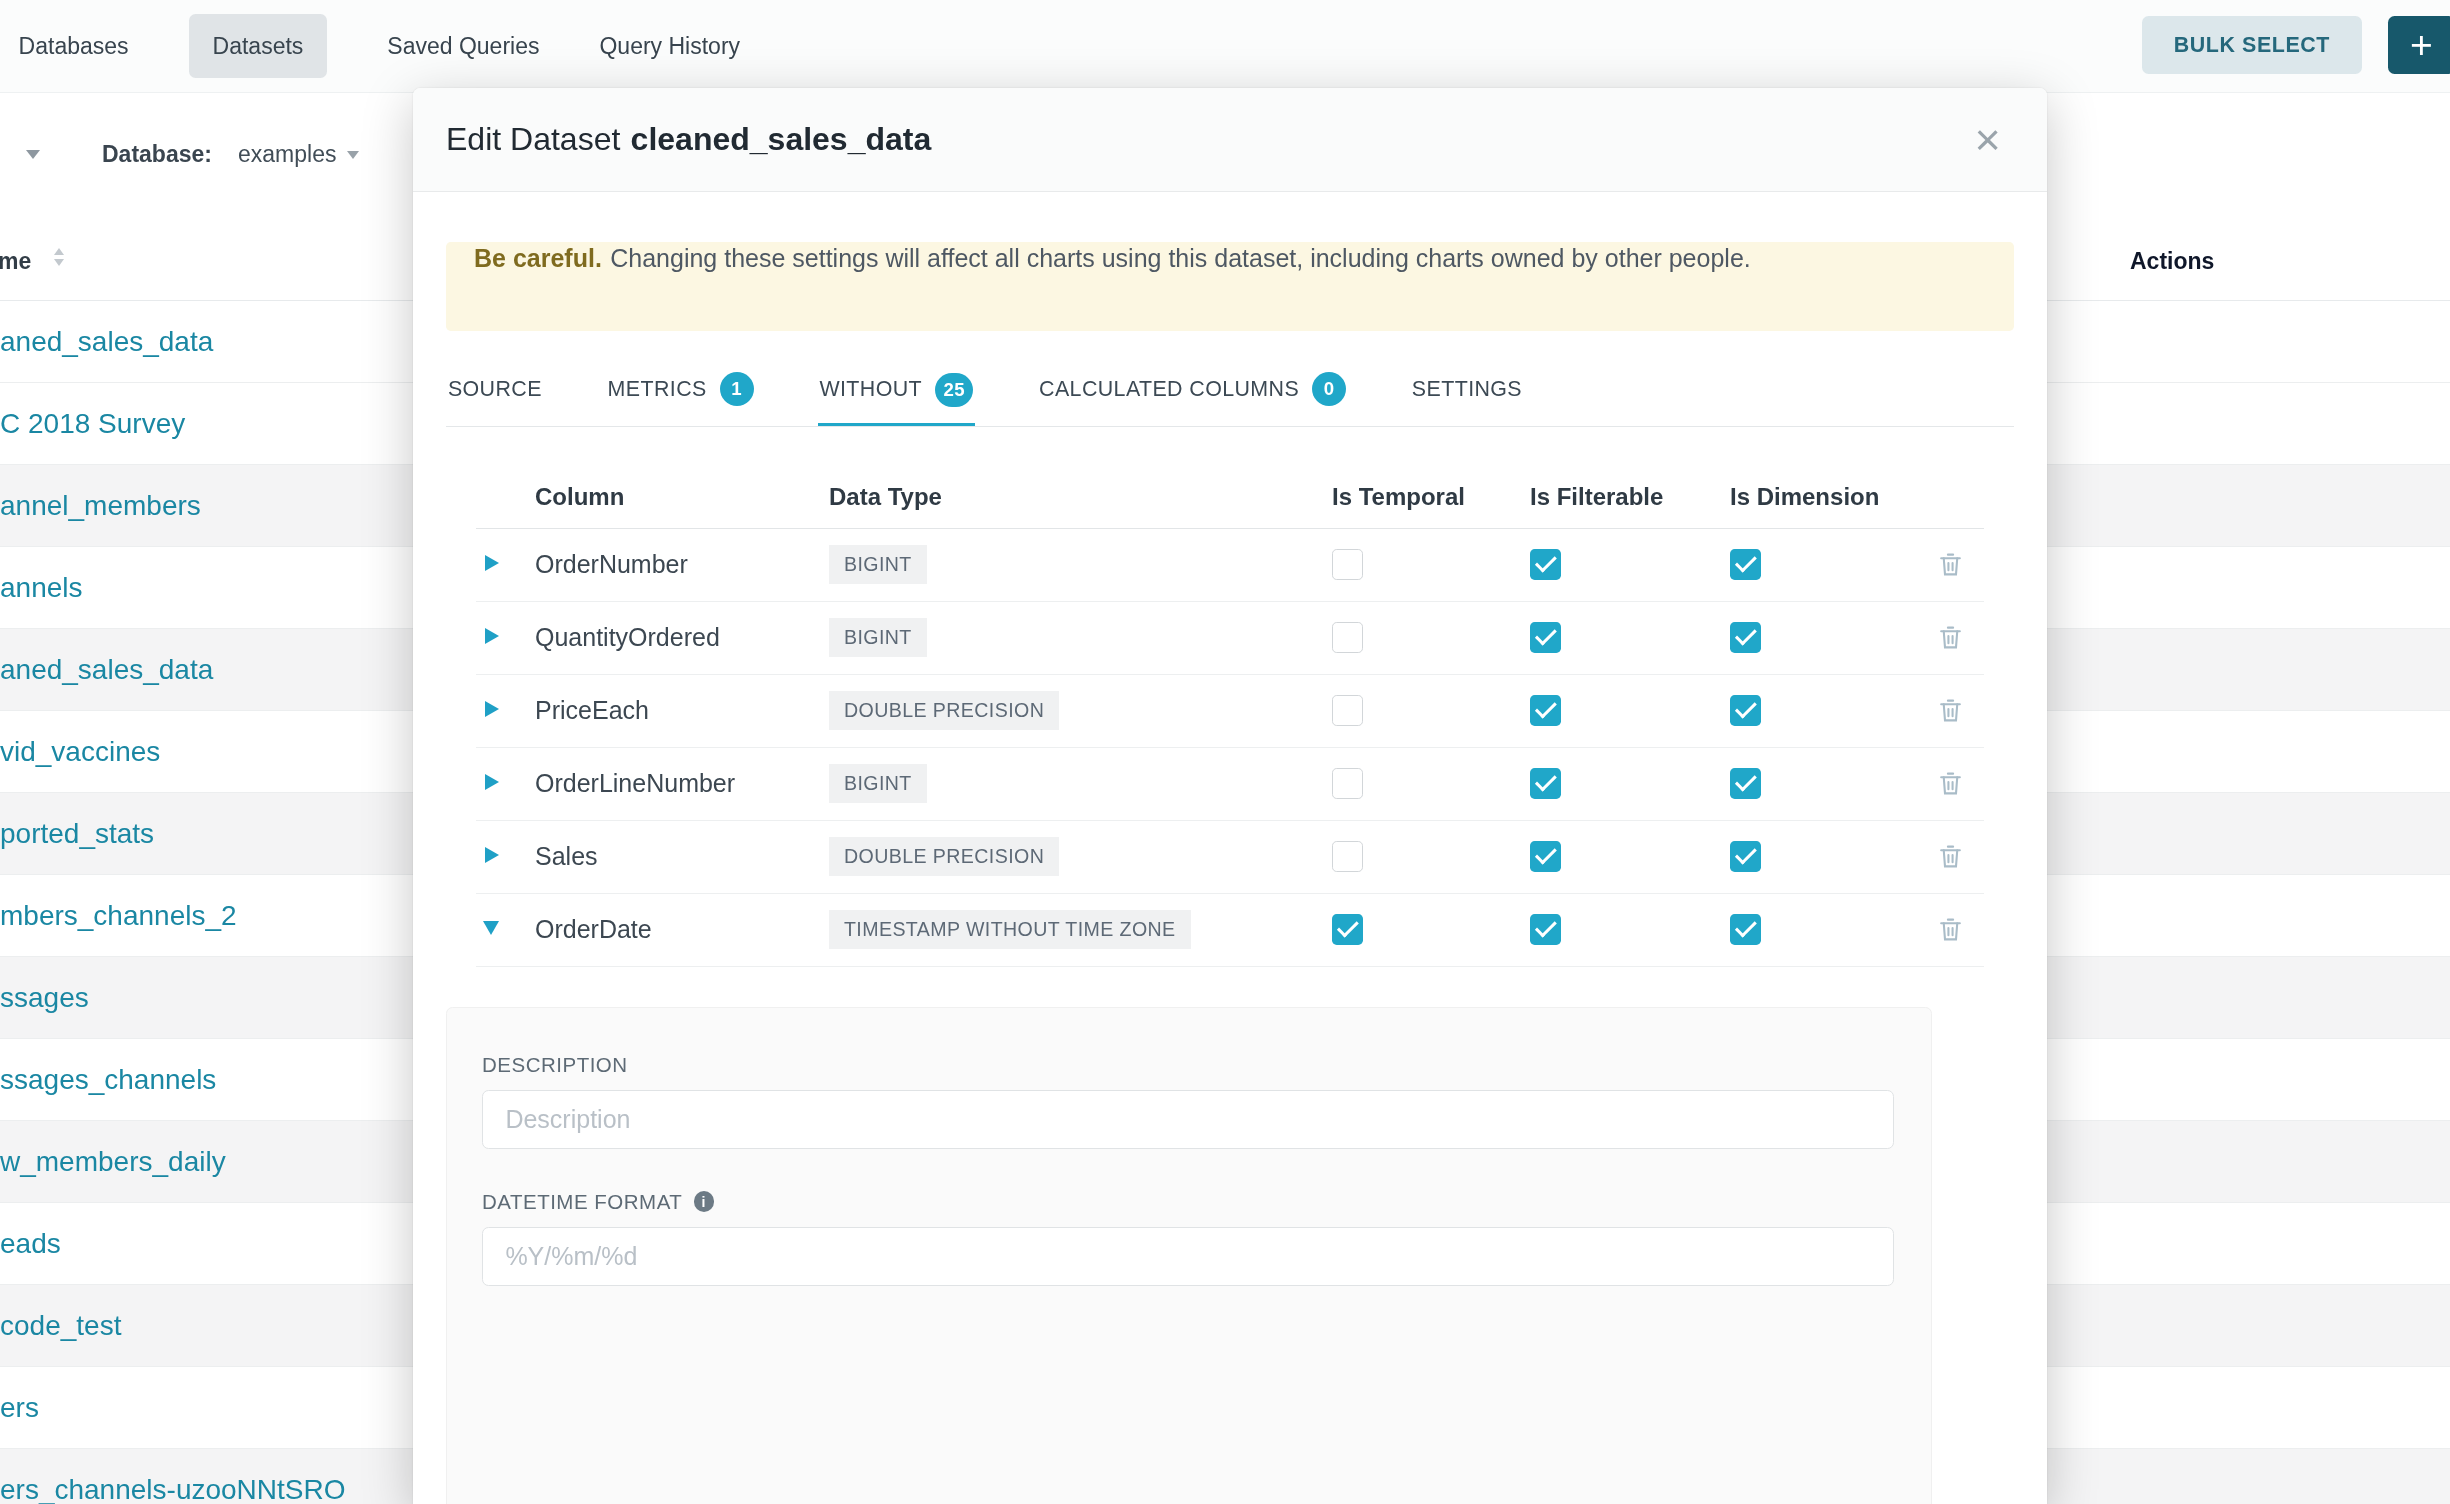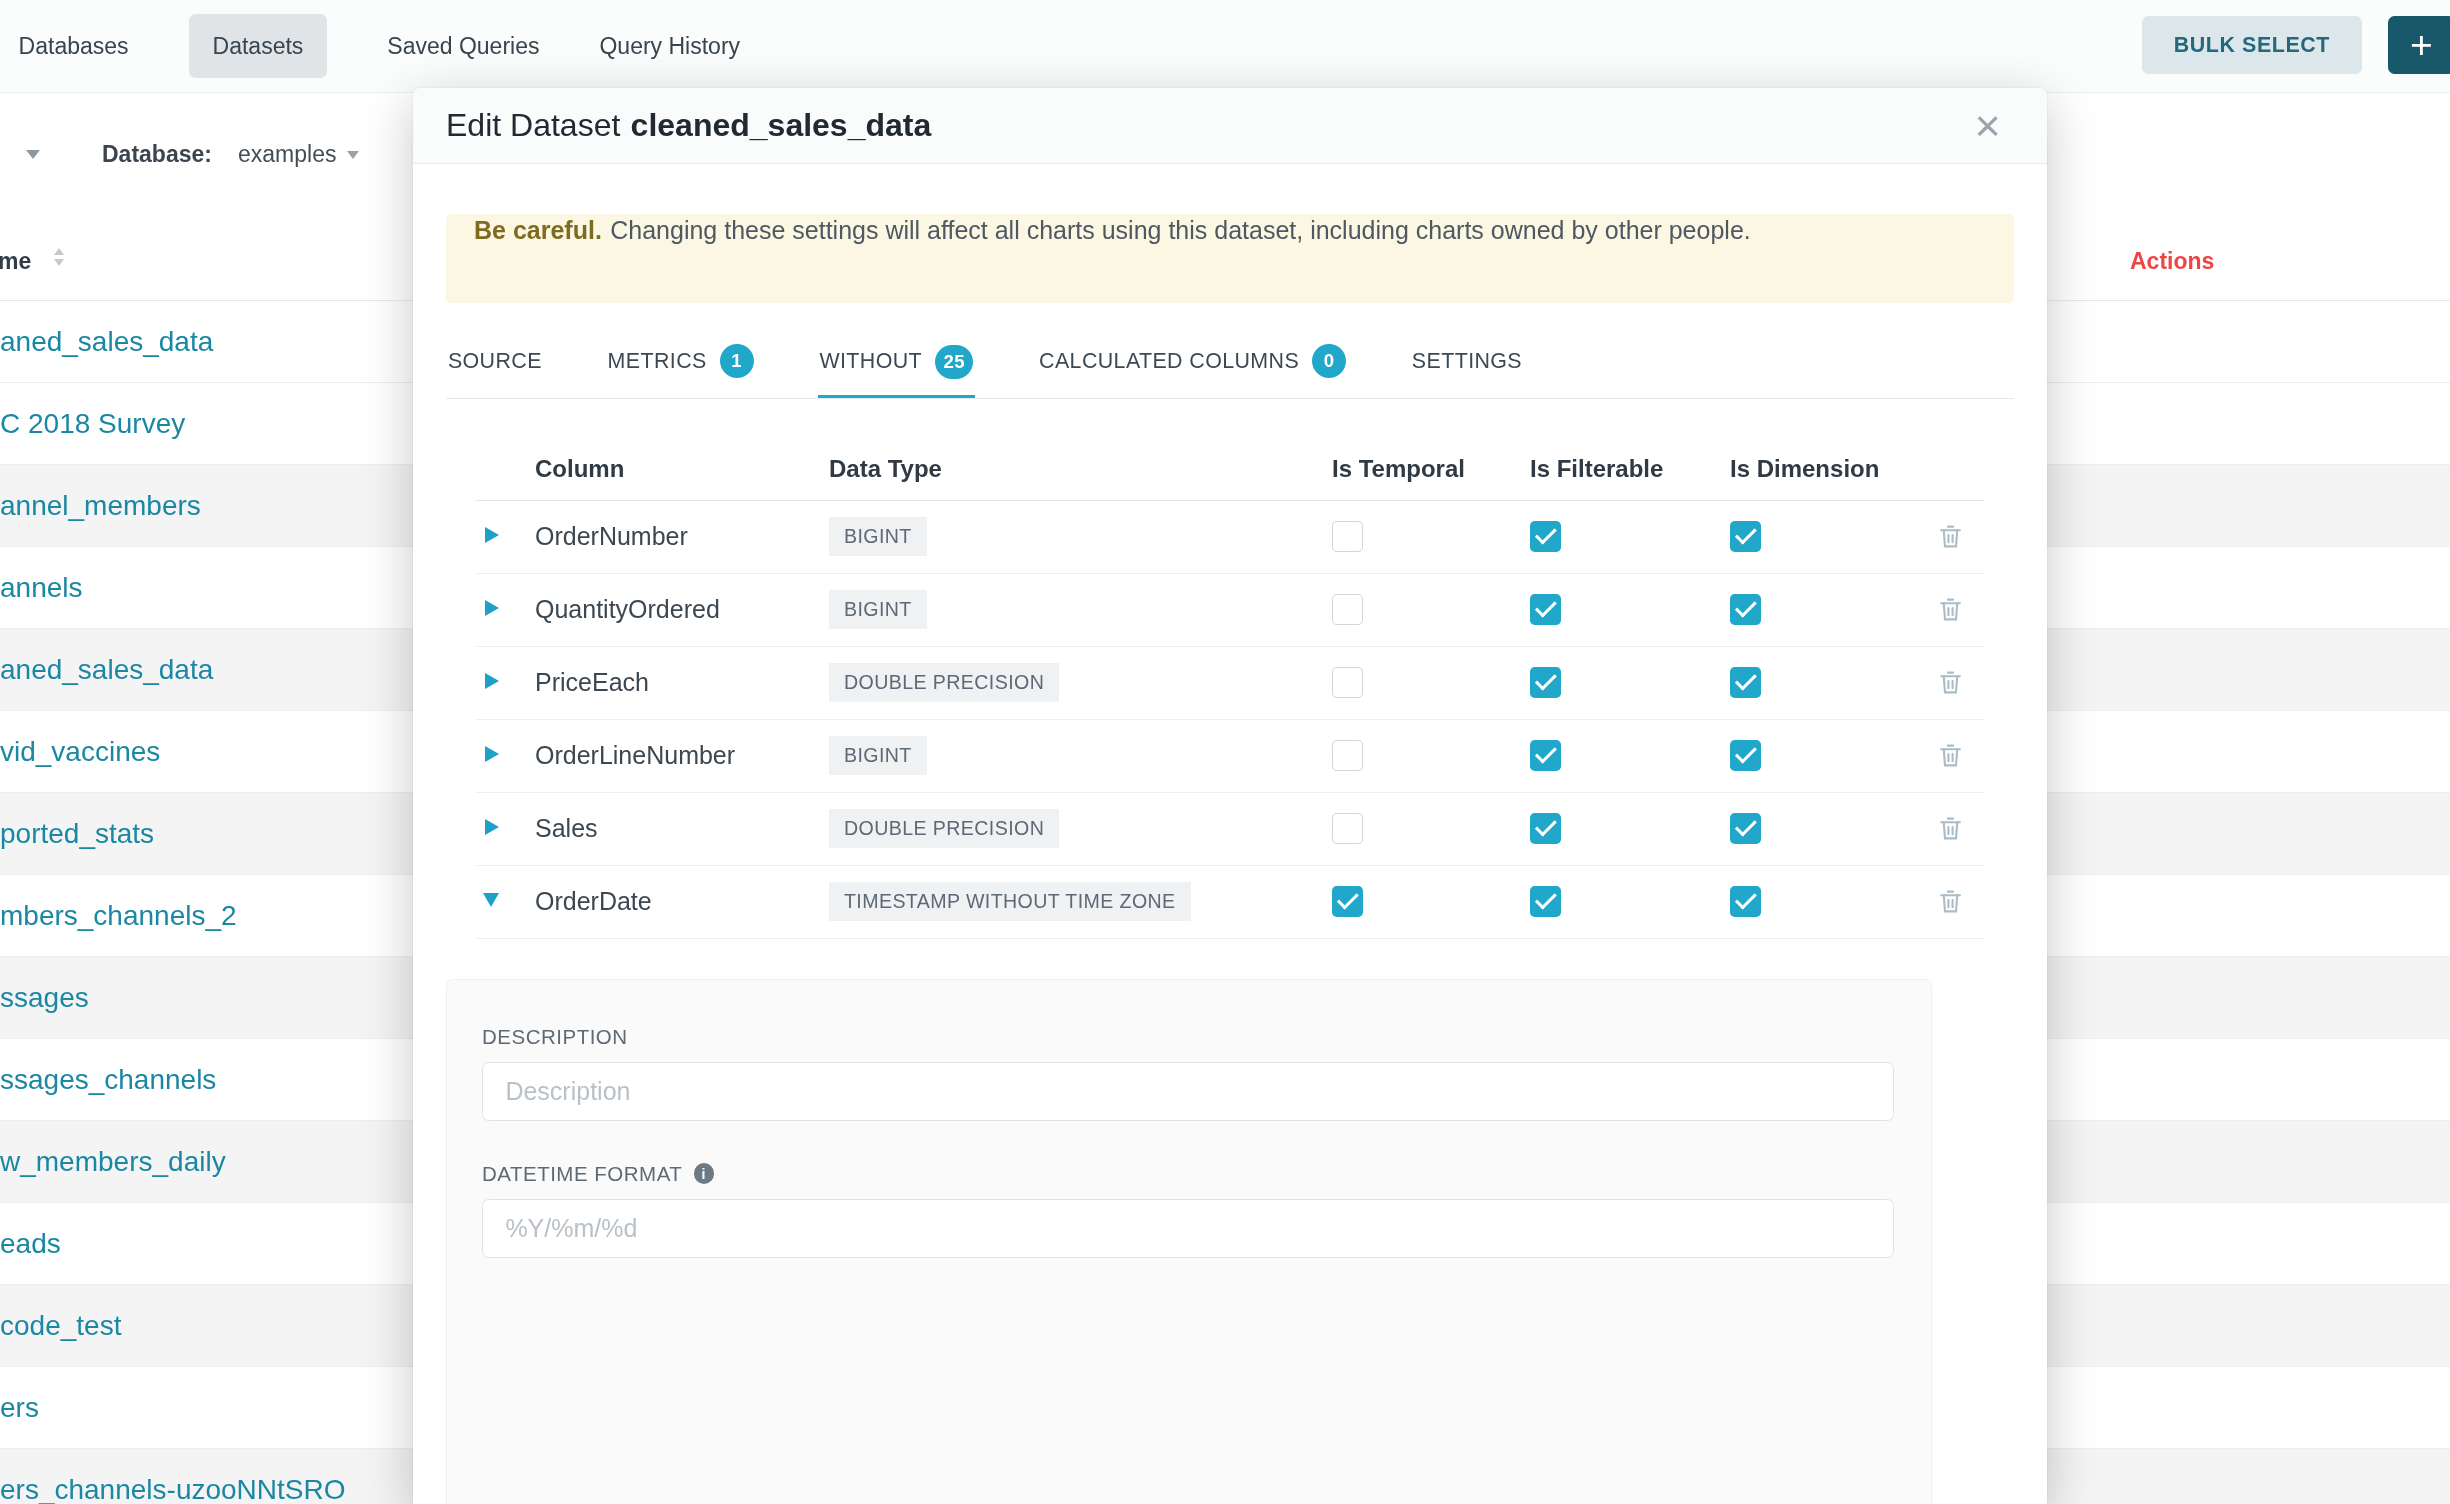--- a/index.html
+++ b/index.html
@@ -36,35 +36,35 @@
   .db-label { position:absolute; left:102px; top:15px; font-size:23px; font-weight:700; color:#3a454f; }
   .db-value { position:absolute; left:238px; top:15px; font-size:23px; color:#414d57; }
   .db-value-caret { position:absolute; left:347px; top:25px; width:0; height:0;
     border-left:6.5px solid transparent; border-right:6.5px solid transparent; border-top:8.4px solid #99a2a9; }
 
   .bg-thead { position:absolute; top:235px; left:0; right:0; height:52px; z-index:1; }
   .bg-name-h { position:absolute; left:-1.9px; top:13px; font-size:23px; font-weight:700; color:#323d47; }
   .sort-icon { position:absolute; left:54px; top:13px; display:flex; flex-direction:column; align-items:center; gap:3.7px; }
   .sort-up { width:0; height:0; border-left:5.6px solid transparent; border-right:5.6px solid transparent; border-bottom:7.5px solid #c3c9ce; }
   .sort-down { width:0; height:0; border-left:5.6px solid transparent; border-right:5.6px solid transparent; border-top:7.5px solid #c3c9ce; }
-  .bg-actions-h { position:absolute; left:2130px; top:13px; font-size:23px; font-weight:700; color:#ef4444;text-align:center; }
+  .bg-actions-h { position:absolute; left:2130px; top:13px; font-size:23px; font-weight:700; color:#0f172a;text-align:center; }
 
   .bg-rows { position:absolute; top:300px; left:0; right:0; border-top:0.9px solid #e7eaec; z-index:1; }
   .bg-row { height:82px; display:flex; align-items:center; border-bottom:0.9px solid #eceeef; background:#fff; }
   .bg-row.shaded { background:#f4f4f5; }
   .bg-link { font-size:28px; color:#1a87a3; white-space:nowrap; }
 
   
   .modal {
     position:absolute; left:413px; top:88px; width:1634px; height:1417px;
     background:#fff; border-radius:7.5px 7.5px 0 0; overflow:hidden; z-index:20;
     box-shadow:0 13px 52px rgba(0,0,0,0.22), 0 0 1.9px rgba(0,0,0,0.12);
   }
   .modal-header {
-    height:76px; background:#fafbfb; border-bottom:0.9px solid #e8eaeb;
+    height:104px; background:#fafbfb; border-bottom:0.9px solid #e8eaeb;
     display:flex; align-items:center; padding:0 33px; position:relative;
   }
   .modal-title { font-size:32px; color:#212a32; display:flex; align-items:baseline; }
   .modal-title .t-name { font-weight:700; margin-left:10.3px; }
   .modal-close {
     position:absolute; right:37px; top:50%; transform:translateY(-50%);
     font-size:45px; color:#9aa4ab; line-height:1; cursor:pointer; padding:3.7px 9.3px;
   }
   .modal-body { padding:0 33px; }
 

